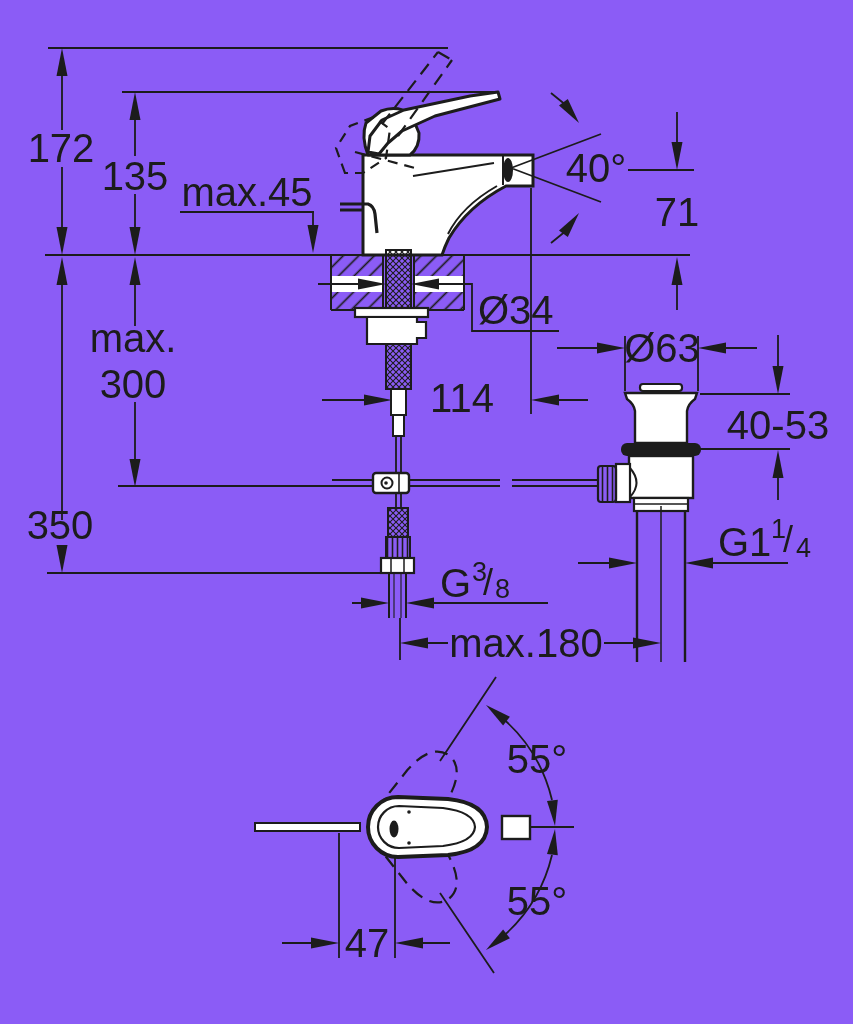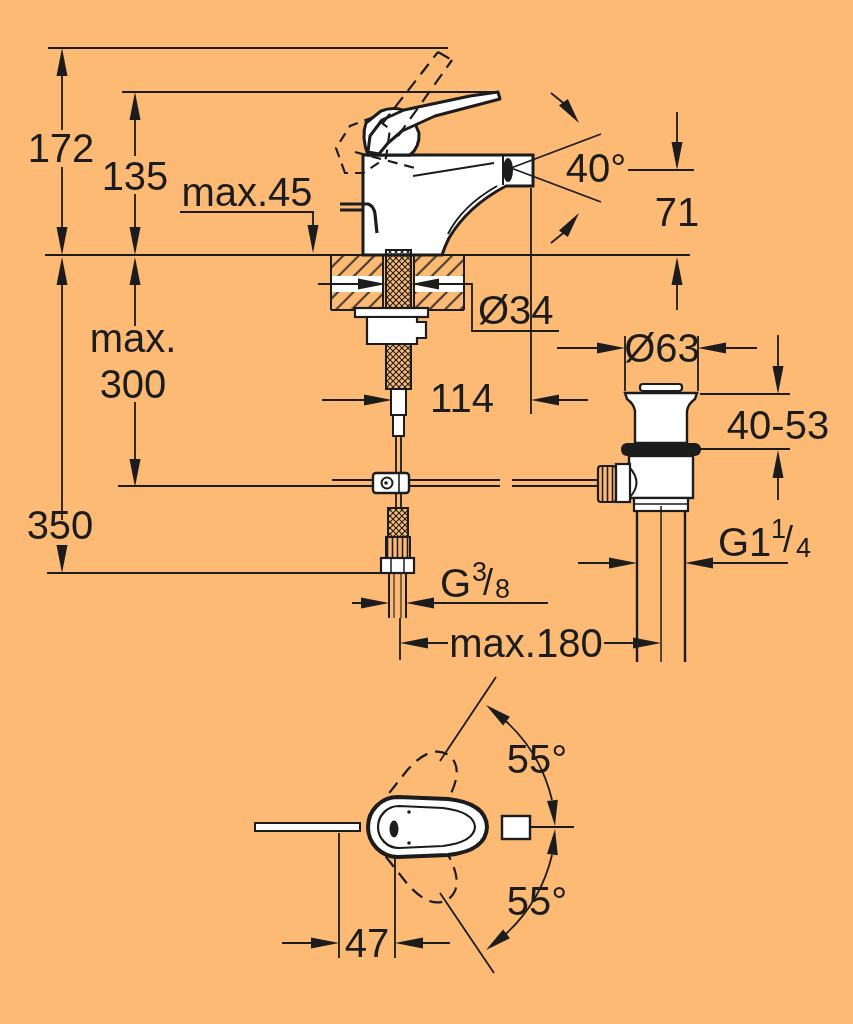--- a/index.html
+++ b/index.html
@@ -1,16 +1,16 @@
 <!DOCTYPE html>
 <html><head>
 <meta charset="utf-8">
 <style>
   html,body{margin:0;padding:0;background:#ffffff;}
-  .sheet{position:relative;width:853px;height:1024px;background:#fdba74;overflow:hidden;}
+  .sheet{position:relative;width:853px;height:1024px;background:#8b5cf6;overflow:hidden;}
   svg{display:block;}
   svg text{font-family:"Liberation Sans","DejaVu Sans",sans-serif;fill:#1c1c1c;}
   .ln{stroke:#1c1c1c;fill:none;}
   .thin{stroke-width:1.8;}
   .objw{fill:#ffffff;stroke:#1c1c1c;}
   .arr{fill:#1c1c1c;stroke:none;}
   .dash{stroke-dasharray:13,8;}
 </style>
 </head>
 <body>

